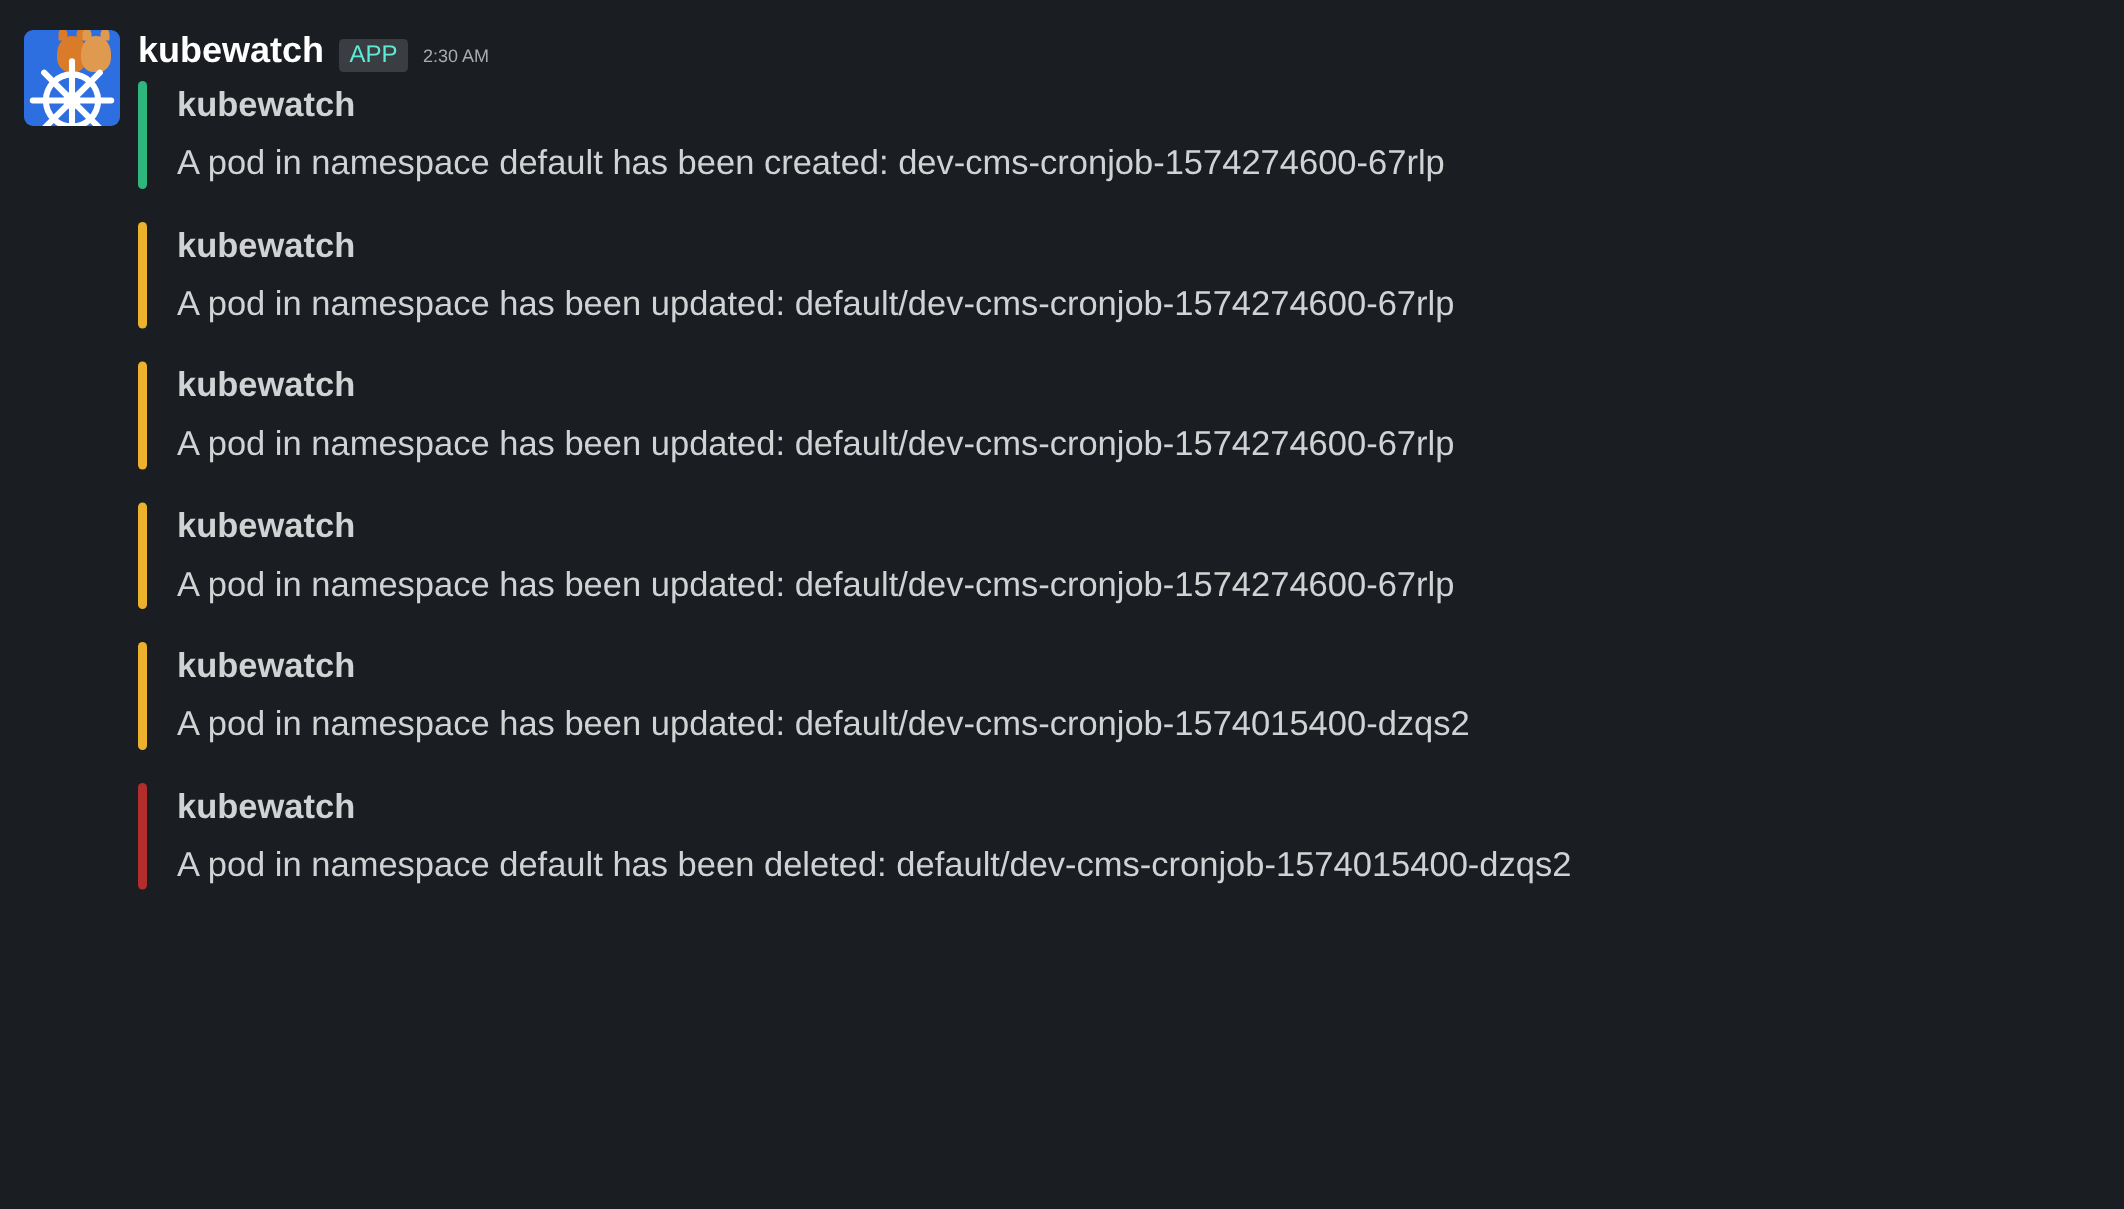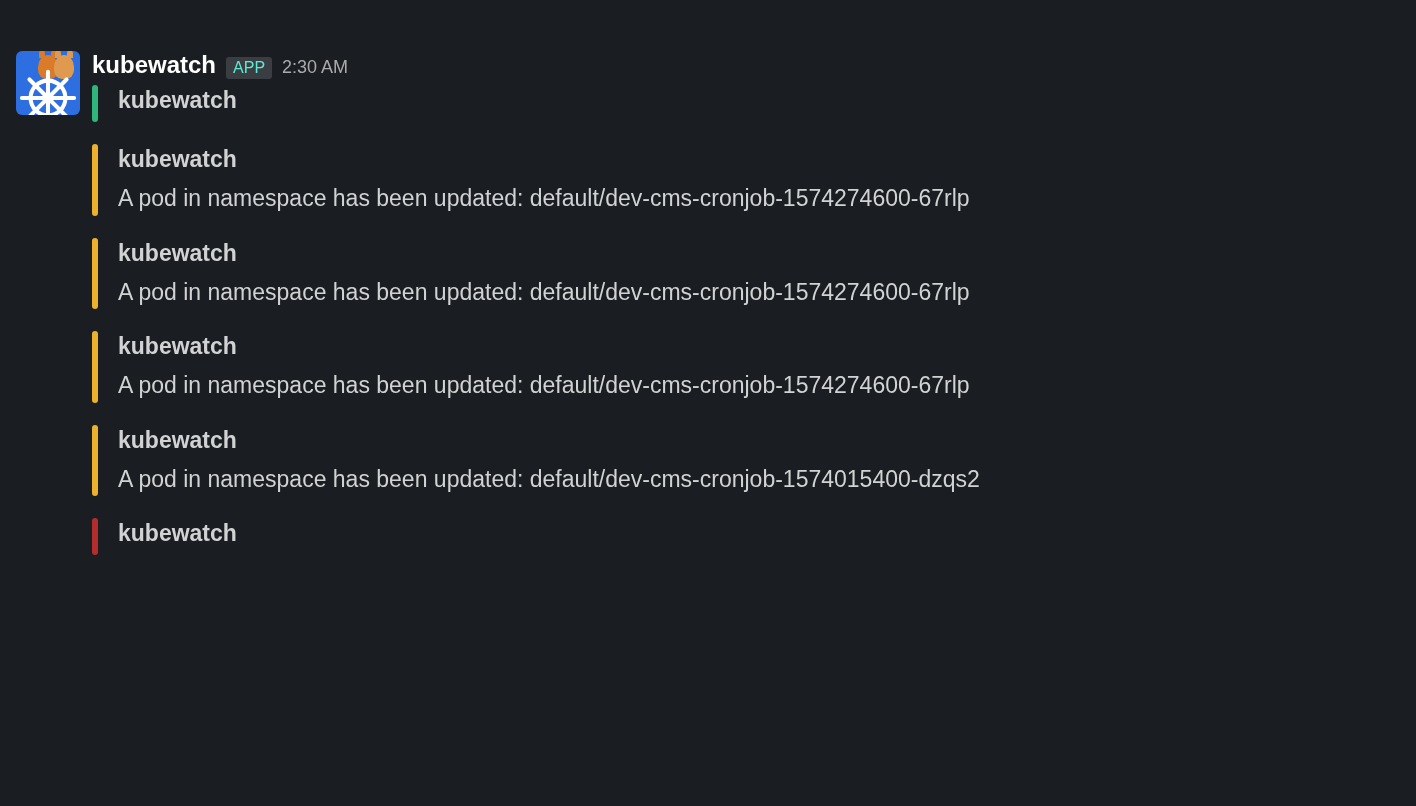--- a/index.html
+++ b/index.html
@@ -11,21 +11,20 @@
       background-color: #1a1d21;
       font-family: -apple-system, BlinkMacSystemFont, "Segoe UI", Helvetica, Arial, sans-serif;
       color: #d1d2d3;
       padding: 20px 16px;
       width: 1416px;
       min-height: 806px;
     }
     .message-container {
       display: flex;
       gap: 12px;
-      margin-top: 31px;
     }
     .avatar {
       width: 64px;
       height: 64px;
       border-radius: 6px;
       background-color: #2d6ee0;
       flex-shrink: 0;
       position: relative;
       overflow: hidden;
     }
@@ -85,21 +84,21 @@
       background-color: #3a3d42;
       color: #5eead4;
       font-size: 16px;
       padding: 2px 7px;
       border-radius: 3px;
       font-weight: 500;
       text-transform: uppercase;
     }
     .timestamp {
       color: #ababad;
-      font-size: 18px;
+      font-size: 12px;
     }
     .attachments {
       display: flex;
       flex-direction: column;
       gap: 22px;
     }
     .attachment {
       display: flex;
       gap: 20px;
     }
@@ -161,20 +160,21 @@
     <div class="message-header">
       <span class="sender-name">kubewatch</span>
       <span class="app-badge">APP</span>
       <span class="timestamp">2:30 AM</span>
     </div>
     <div class="attachments" id="attachments-root">
     <div class="attachment">
           <div class="attachment-bar bar-green"></div>
           <div class="attachment-content">
             <div class="attachment-title">kubewatch</div>
+            <div class="attachment-text">A pod in namespace default has been created: dev-cms-cronjob-1574274600-67rlp</div>
           </div>
         </div>
         <div class="attachment">
           <div class="attachment-bar bar-yellow"></div>
           <div class="attachment-content">
             <div class="attachment-title">kubewatch</div>
             <div class="attachment-text">A pod in namespace  has been updated: default/dev-cms-cronjob-1574274600-67rlp</div>
           </div>
         </div>
         <div class="attachment">
@@ -195,17 +195,18 @@
           <div class="attachment-bar bar-yellow"></div>
           <div class="attachment-content">
             <div class="attachment-title">kubewatch</div>
             <div class="attachment-text">A pod in namespace  has been updated: default/dev-cms-cronjob-1574015400-dzqs2</div>
           </div>
         </div>
         <div class="attachment">
           <div class="attachment-bar bar-red"></div>
           <div class="attachment-content">
             <div class="attachment-title">kubewatch</div>
+            <div class="attachment-text">A pod in namespace default has been deleted: default/dev-cms-cronjob-1574015400-dzqs2</div>
           </div>
         </div>
       </div>
   </div>
 </div>
 
 </body></html>

